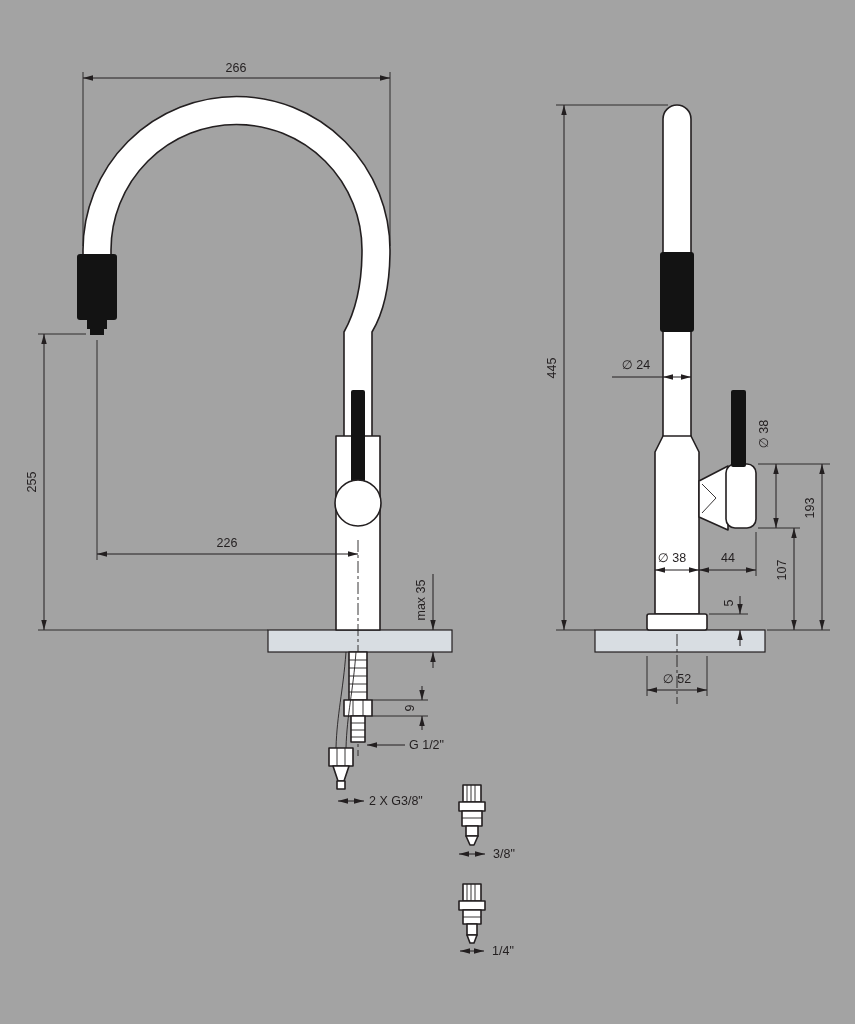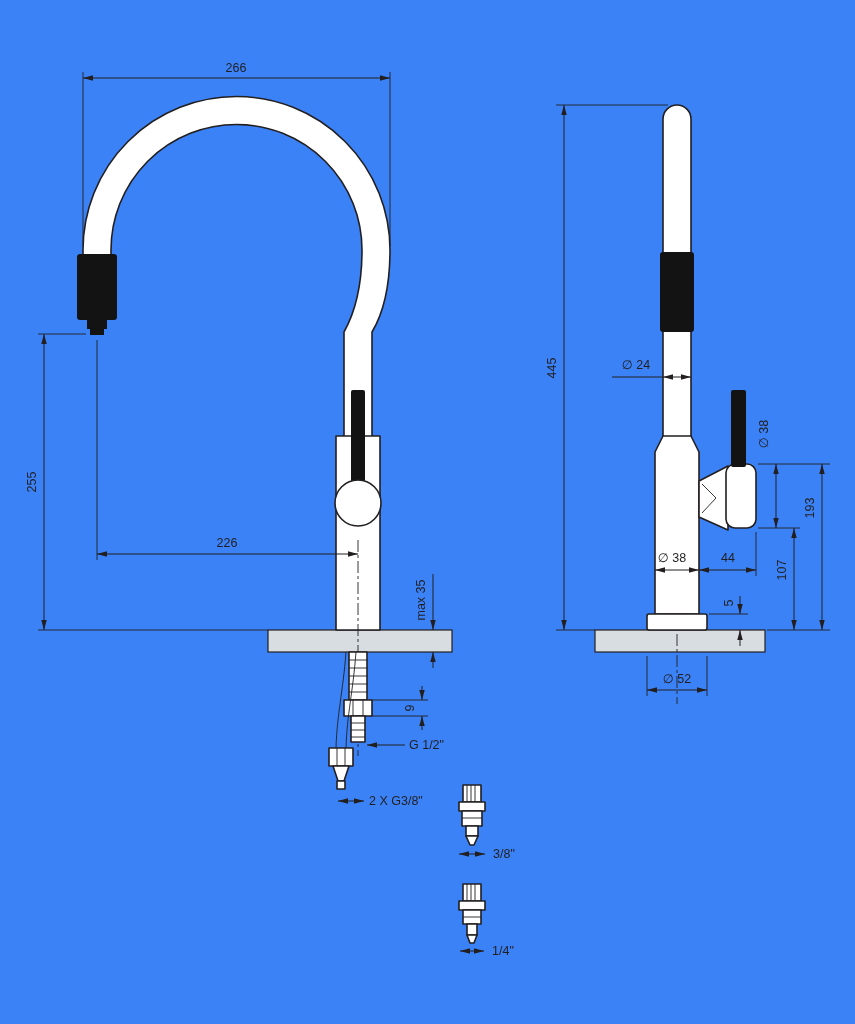--- a/index.html
+++ b/index.html
@@ -1,16 +1,16 @@
 <!DOCTYPE html>
 <html><head>
 <meta charset="utf-8">
 <style>
   html,body{margin:0;padding:0;background:#ffffff;}
-  #stage{position:relative;width:855px;height:1024px;background:#3b82f6;overflow:hidden;}
+  #stage{position:relative;width:855px;height:1024px;background:#a3a3a3;overflow:hidden;}
   svg{display:block;}
   text{font-family:"Liberation Sans",sans-serif;font-size:12.5px;fill:#231f20;}
   .outline{fill:#ffffff;stroke:#231f20;stroke-width:1.6;stroke-linejoin:round;}
   .thin{fill:none;stroke:#231f20;stroke-width:0.9;}
   .dim{fill:none;stroke:#231f20;stroke-width:1;}
   .ctr{stroke:#231f20;stroke-width:1.2;}
   .cl{fill:none;stroke:#231f20;stroke-width:0.9;stroke-dasharray:12 3 3 3;}
   .mid{text-anchor:middle;}
   .start{text-anchor:start;}
 </style>

